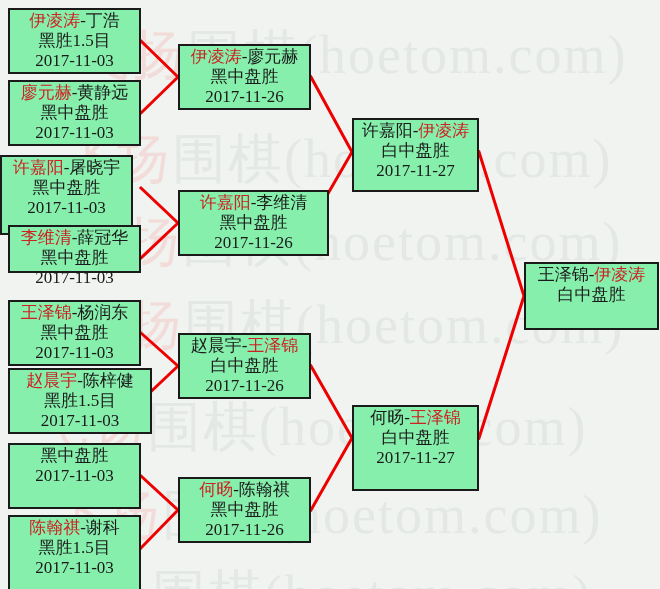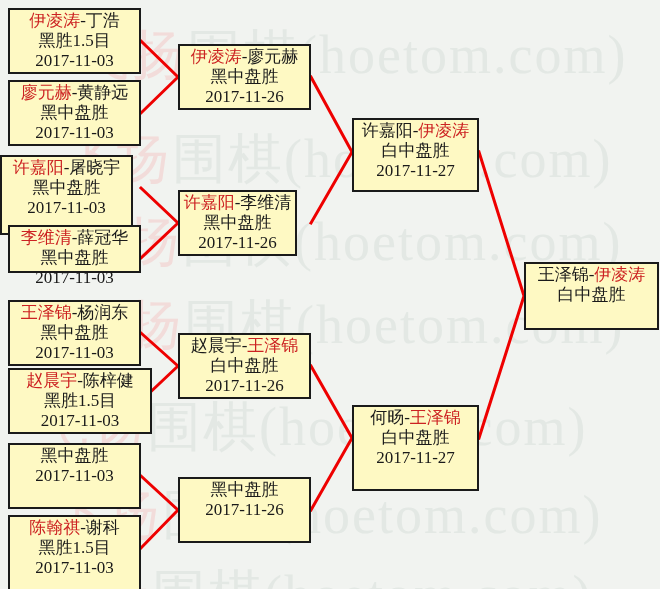--- a/index.html
+++ b/index.html
@@ -14,21 +14,21 @@
     font-size:54px;letter-spacing:2px;line-height:54px;
     font-family:"Liberation Serif","DejaVu Serif",serif;
   }
   .wm-red{color:#f2dcda;}
   .wm-gray{color:#e3e8e4;}
   
   .wires{position:absolute;left:0;top:0;z-index:1;}
   
   .match{
     position:absolute;z-index:2;box-sizing:border-box;
-    background:#fef9c3;border:2px solid #1a1a1a;
+    background:#86efac;border:2px solid #1a1a1a;
     text-align:center;color:#1a1a1a;
     font-size:17px;line-height:20px;padding-top:1px;
   }
   .match .l1,.match .l2,.match .l3{white-space:nowrap;}
   .match[data-red="n1"] .n1{color:#cc2222;}
   .match[data-red="n2"] .n2{color:#cc2222;}
 </style>
 </head>
 <body>
 
@@ -88,31 +88,32 @@
   <div class="l1"><span class="n1">陈翰祺</span><span class="sep">-</span><span class="n2">谢科</span></div>
   <div class="l2">黑胜1.5目</div>
   <div class="l3">2017-11-03</div>
 </div>
 
 <div class="match" style="left:178px;top:44px;width:133px;height:66px" data-red="n1">
   <div class="l1"><span class="n1">伊凌涛</span><span class="sep">-</span><span class="n2">廖元赫</span></div>
   <div class="l2">黑中盘胜</div>
   <div class="l3">2017-11-26</div>
 </div>
-<div class="match" style="left:178px;top:190px;width:119px;height:66px" data-red="n1">
+<div class="match" style="left:178px;top:190px;width:151px;height:66px" data-red="n1">
   <div class="l1"><span class="n1">许嘉阳</span><span class="sep">-</span><span class="n2">李维清</span></div>
   <div class="l2">黑中盘胜</div>
   <div class="l3">2017-11-26</div>
 </div>
 <div class="match" style="left:178px;top:333px;width:133px;height:66px" data-red="n2">
   <div class="l1"><span class="n1">赵晨宇</span><span class="sep">-</span><span class="n2">王泽锦</span></div>
   <div class="l2">白中盘胜</div>
   <div class="l3">2017-11-26</div>
 </div>
 <div class="match" style="left:178px;top:477px;width:133px;height:66px" data-red="n1">
+  <div class="l1"><span class="n1">何旸</span><span class="sep">-</span><span class="n2">陈翰祺</span></div>
   <div class="l2">黑中盘胜</div>
   <div class="l3">2017-11-26</div>
 </div>
 
 <div class="match" style="left:352px;top:118px;width:127px;height:74px" data-red="n2">
   <div class="l1"><span class="n1">许嘉阳</span><span class="sep">-</span><span class="n2">伊凌涛</span></div>
   <div class="l2">白中盘胜</div>
   <div class="l3">2017-11-27</div>
 </div>
 <div class="match" style="left:352px;top:405px;width:127px;height:86px" data-red="n2">

